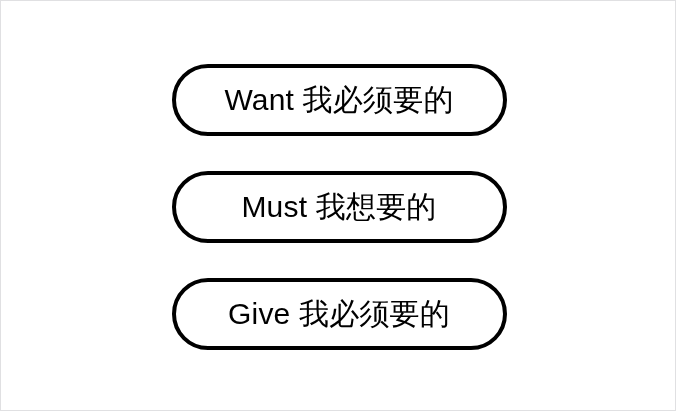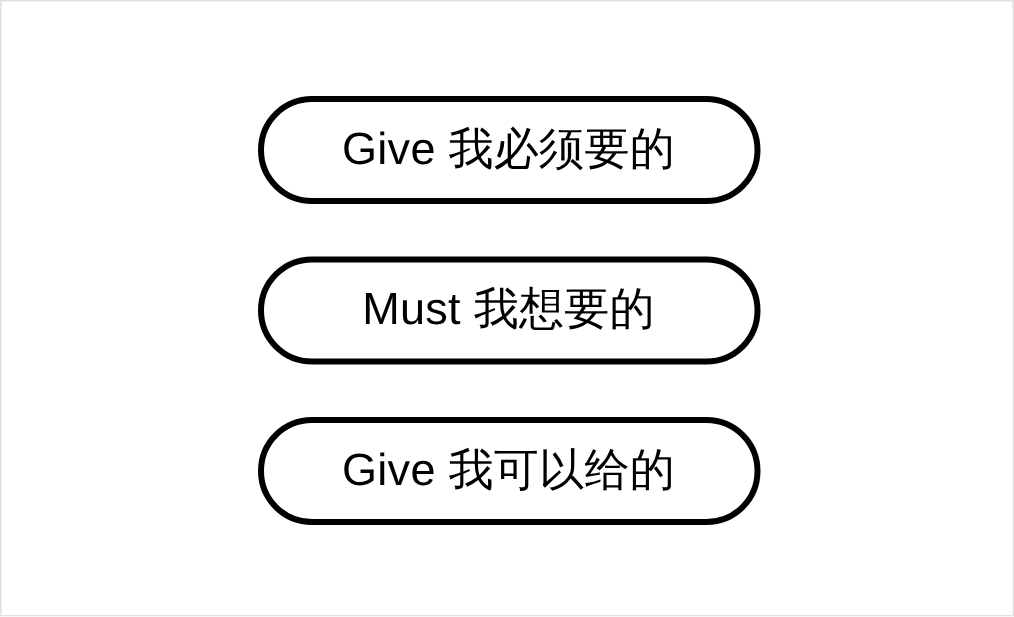--- a/index.html
+++ b/index.html
@@ -60,26 +60,26 @@
   }
 </style>
 </head>
 <body>
 
 <div class="screen">
 
   <div class="pill-stack">
 
     <div class="pill">
-      <span class="pill-label">Give 我必须要的</span>
+      <span class="pill-label">Want 我必须要的</span>
     </div>
 
     <div class="pill">
       <span class="pill-label">Must 我想要的</span>
     </div>
 
     <div class="pill">
-      <span class="pill-label">Give 我可以给的</span>
+      <span class="pill-label">Give 我必须要的</span>
     </div>
 
   </div>
 
 </div>
 
 </body></html>

